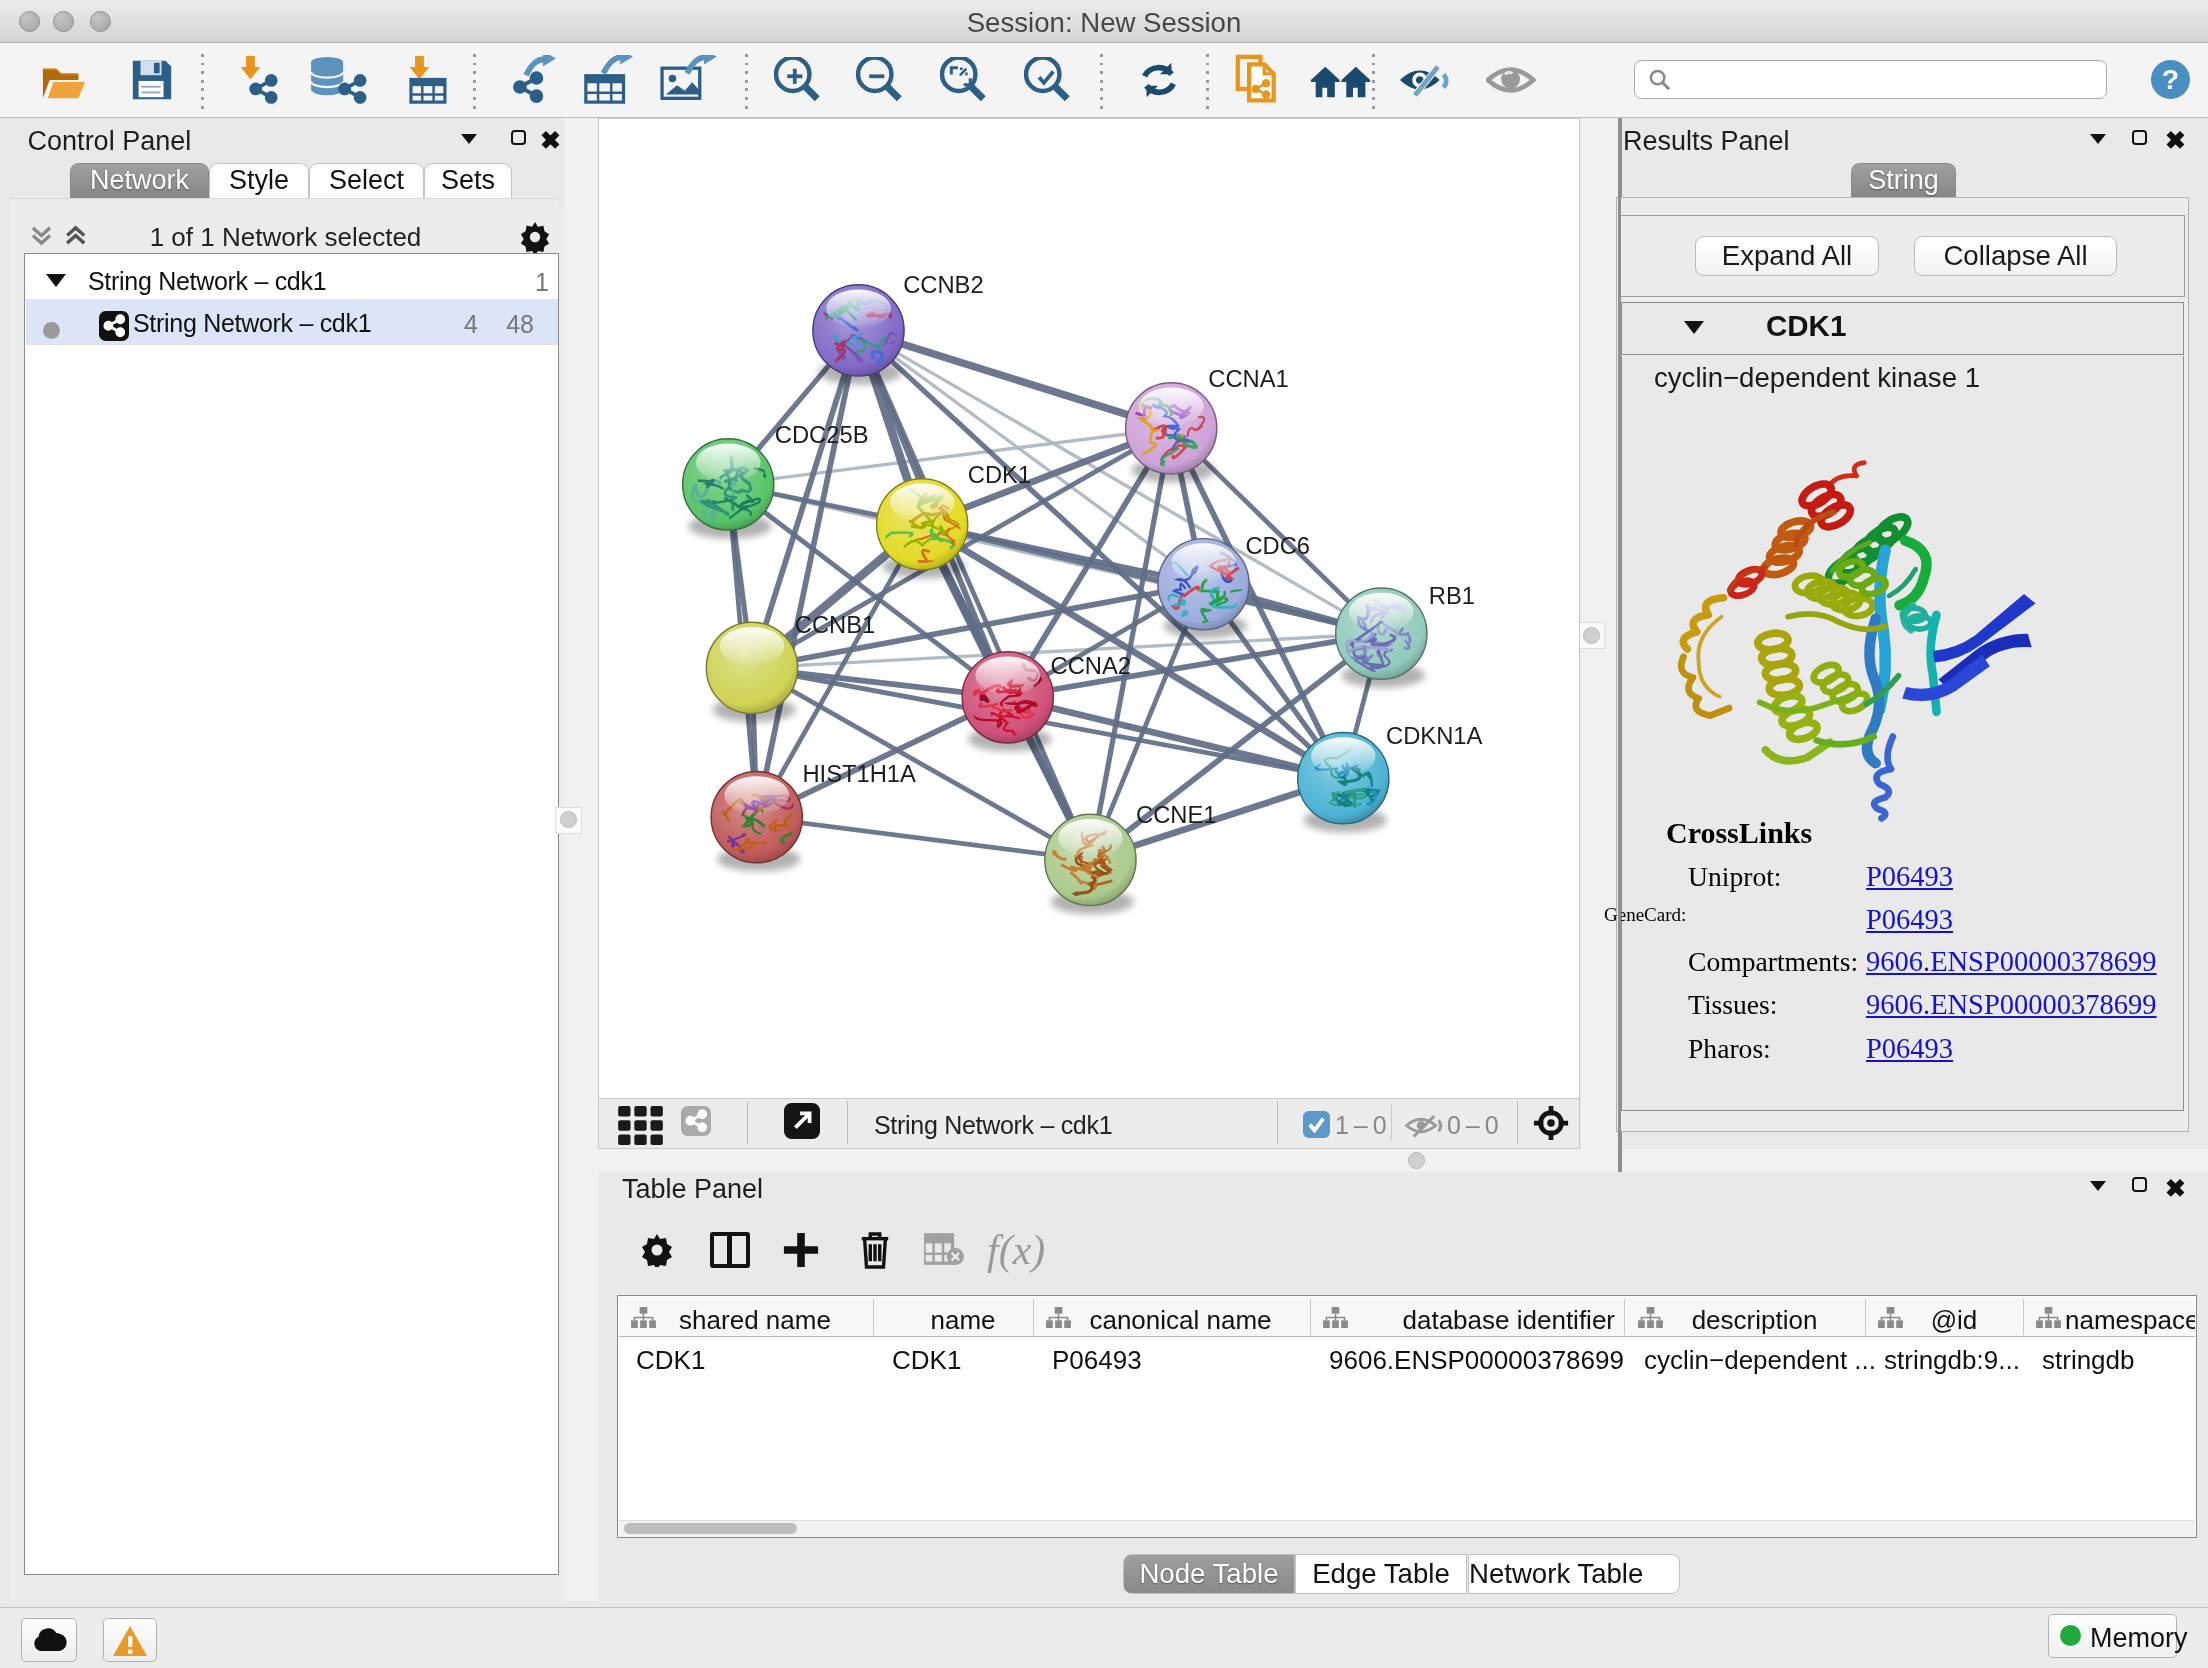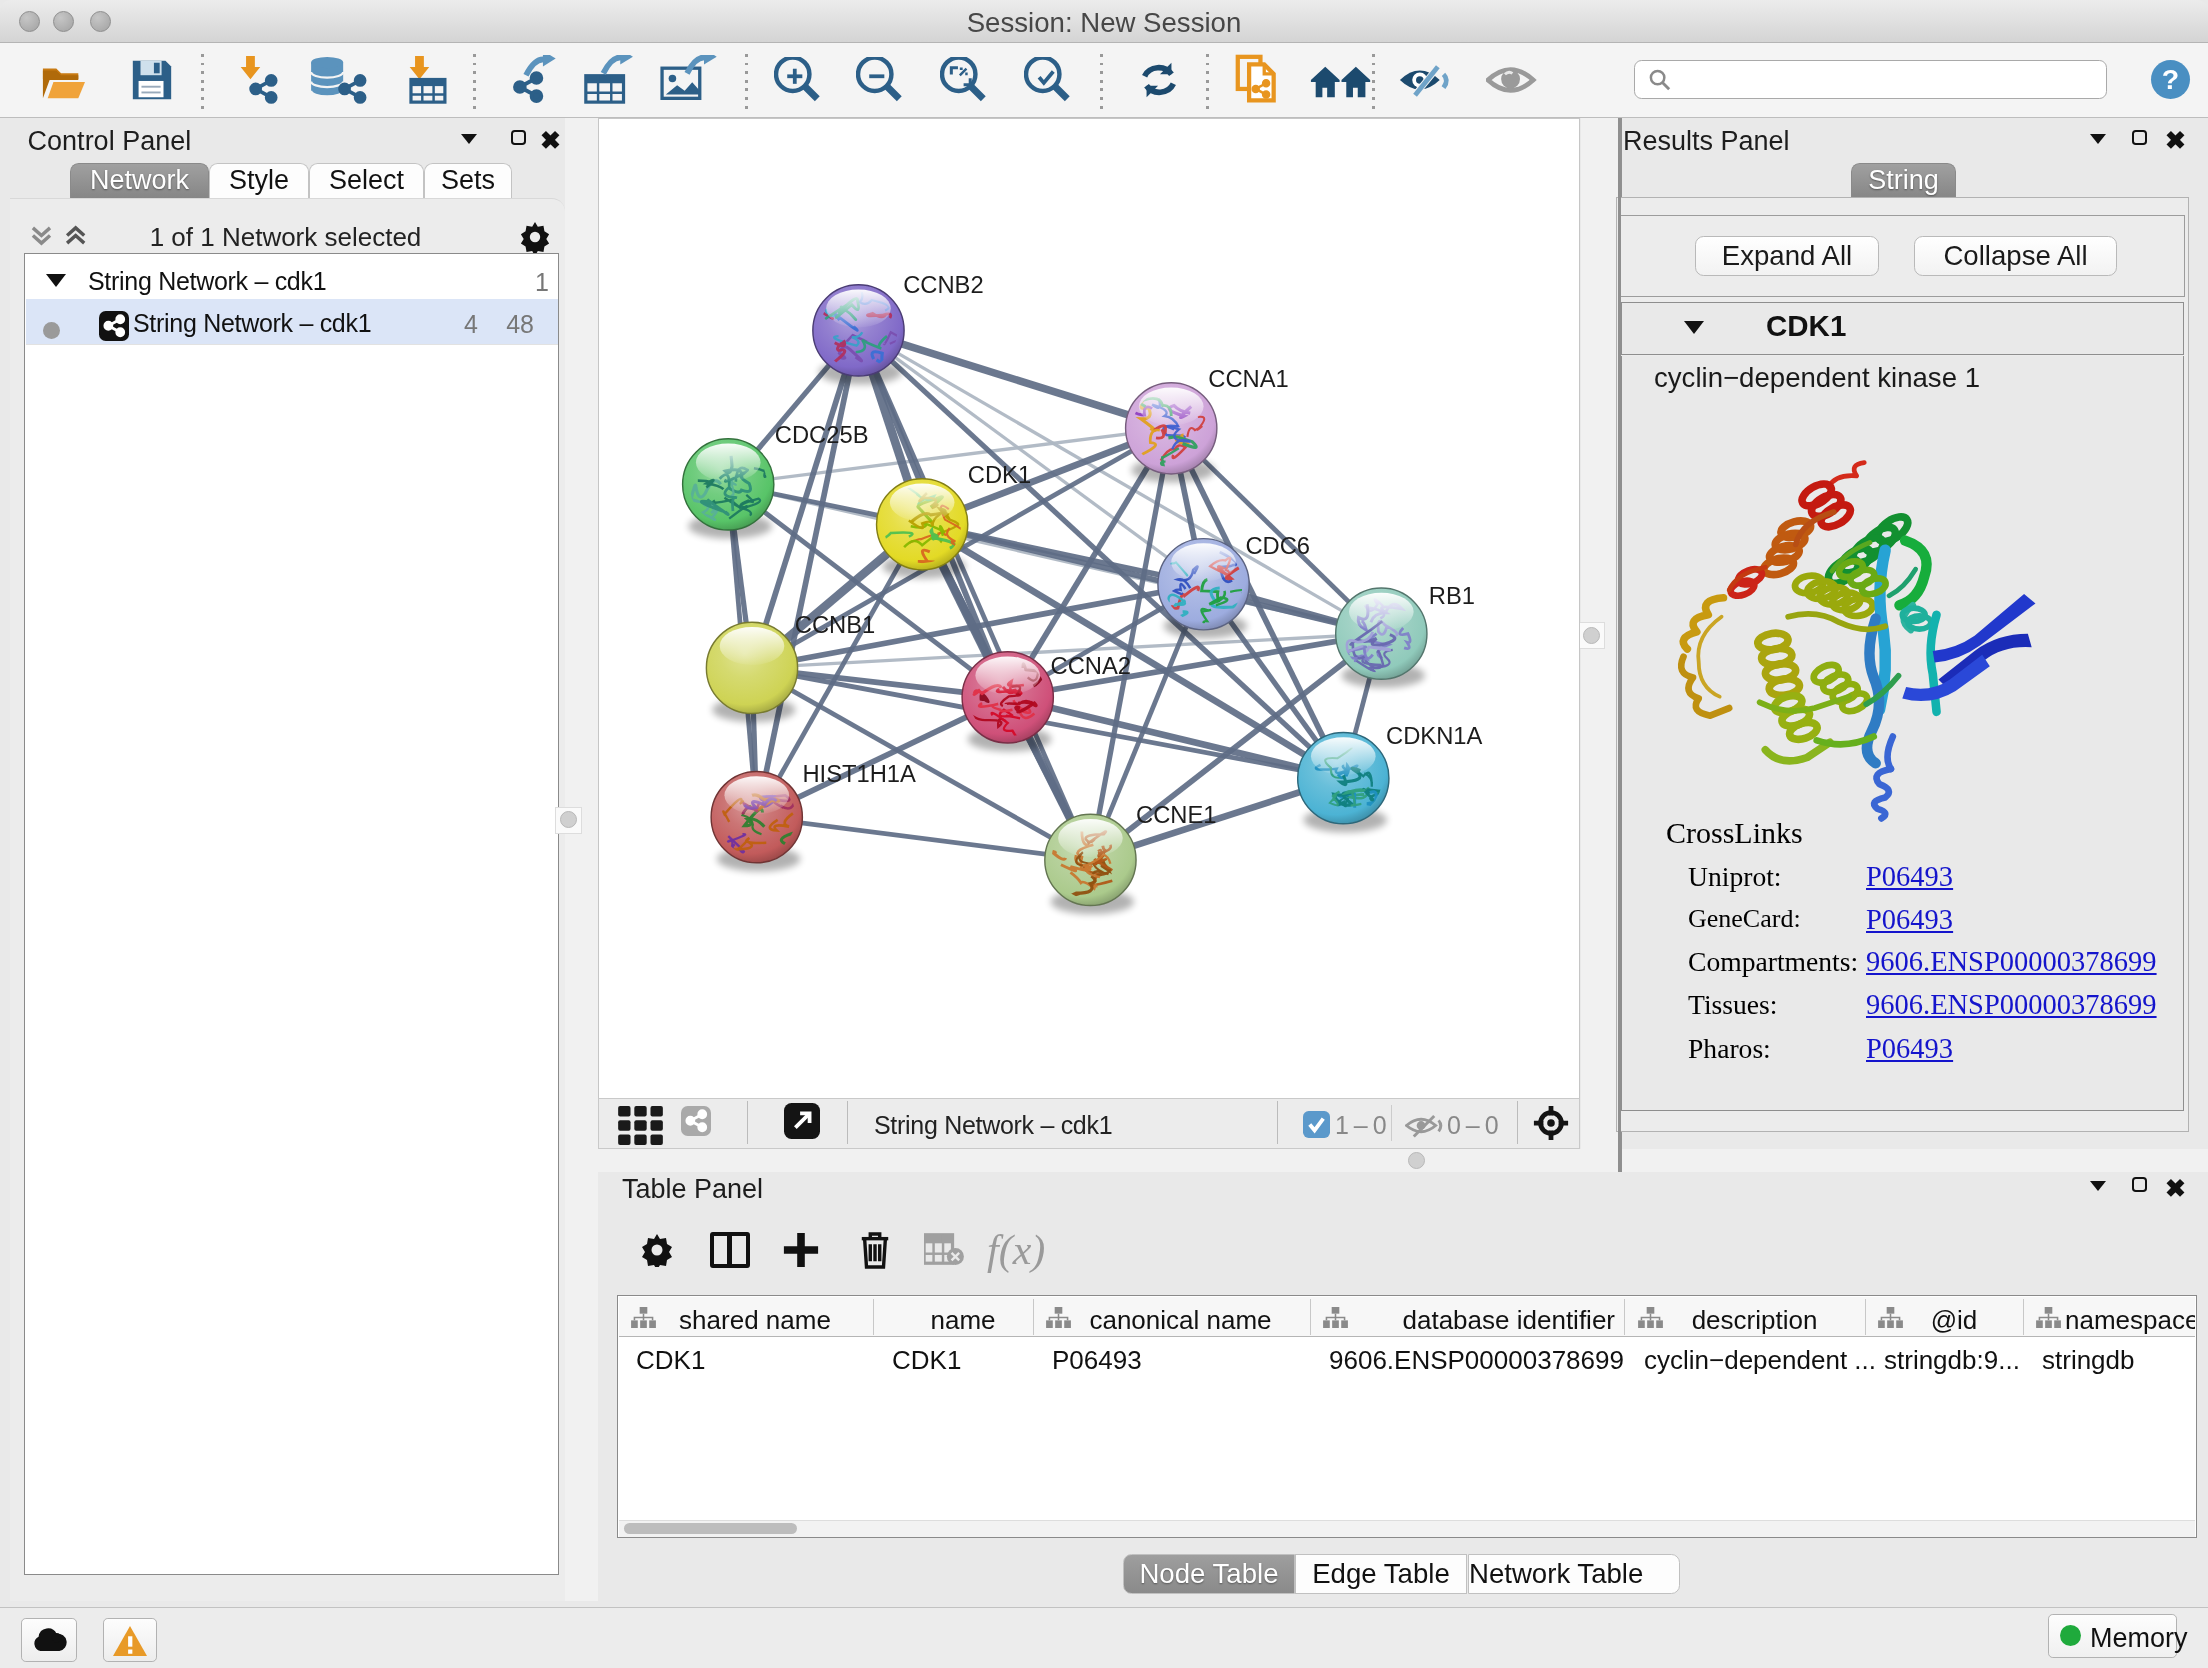--- a/index.html
+++ b/index.html
@@ -723,24 +723,24 @@
       <ellipse cx="186" cy="120" rx="13" ry="7.5" fill="none" stroke="#6aaa14" stroke-width="7" transform="rotate(-20 186 120)"></ellipse>
       <ellipse cx="198" cy="129" rx="13" ry="7.5" fill="none" stroke="#6aaa14" stroke-width="7" transform="rotate(-20 198 129)"></ellipse>
       <ellipse cx="210" cy="138" rx="13" ry="7.5" fill="none" stroke="#6aaa14" stroke-width="7" transform="rotate(-20 210 138)"></ellipse>
       <path d="M120 170 q30 -8 54 6 q26 12 48 4" fill="none" stroke="#98a510" stroke-width="6" stroke-linecap="round" stroke-linejoin="round"></path>
       <path d="M90 260 q28 14 58 6 l36 -12" fill="none" stroke="#7cb018" stroke-width="6" stroke-linecap="round" stroke-linejoin="round"></path>
       <path d="M150 300 q30 10 60 -4" fill="none" stroke="#66b01e" stroke-width="7" stroke-linecap="round" stroke-linejoin="round"></path>
       <path d="M206 92 q-26 10 -40 30" fill="none" stroke="#58a820" stroke-width="5" stroke-linecap="round" stroke-linejoin="round"></path>
       <path d="M236 232 q-16 20 -34 30" fill="none" stroke="#2f9e4e" stroke-width="6" stroke-linecap="round" stroke-linejoin="round"></path>
       <path d="M254 120 q-12 20 -28 28" fill="none" stroke="#1fa06e" stroke-width="5" stroke-linecap="round" stroke-linejoin="round"></path>
     </svg>
-    <div class="abs serif" style="left:1666px;top:816px;font-size:30px;font-weight:normal;color:#000">CrossLinks</div>
+    <div class="abs serif" style="left:1666px;top:816px;font-size:30px;font-weight:bold;color:#000">CrossLinks</div>
     <div class="abs serif" style="left:1688px;top:861px;font-size:27.6px;color:#000">Uniprot:</div>
     <div class="abs" style="left:1866px;top:861px"><a class="lnk">P06493</a></div>
-    <div class="abs serif" style="left:1688px;top:904px;font-size:26px;color:#000">GeneCard:</div>
+    <div class="abs serif" style="left:1604px;top:904px;font-size:19px;color:#000">GeneCard:</div>
     <div class="abs" style="left:1866px;top:904px"><a class="lnk">P06493</a></div>
     <div class="abs serif" style="left:1688px;top:946px;font-size:27.6px;color:#000">Compartments:</div>
     <div class="abs" style="left:1866px;top:946px"><a class="lnk">9606.ENSP00000378699</a></div>
     <div class="abs serif" style="left:1688px;top:989px;font-size:27.6px;color:#000">Tissues:</div>
     <div class="abs" style="left:1866px;top:989px"><a class="lnk">9606.ENSP00000378699</a></div>
     <div class="abs serif" style="left:1688px;top:1033px;font-size:27.6px;color:#000">Pharos:</div>
     <div class="abs" style="left:1866px;top:1033px"><a class="lnk">P06493</a></div>
     <div class="abs" style="left:1618px;top:118px;width:2.9px;height:1054px;background:#8f8f8f"></div>
     <div class="abs hdr" style="left:622px;top:1174px">Table Panel</div>
     <div class="abs" style="left:2090px;top:1181px;width:0;height:0;border-left:8.6px solid transparent;border-right:8.6px solid transparent;border-top:10.5px solid #111"></div>

